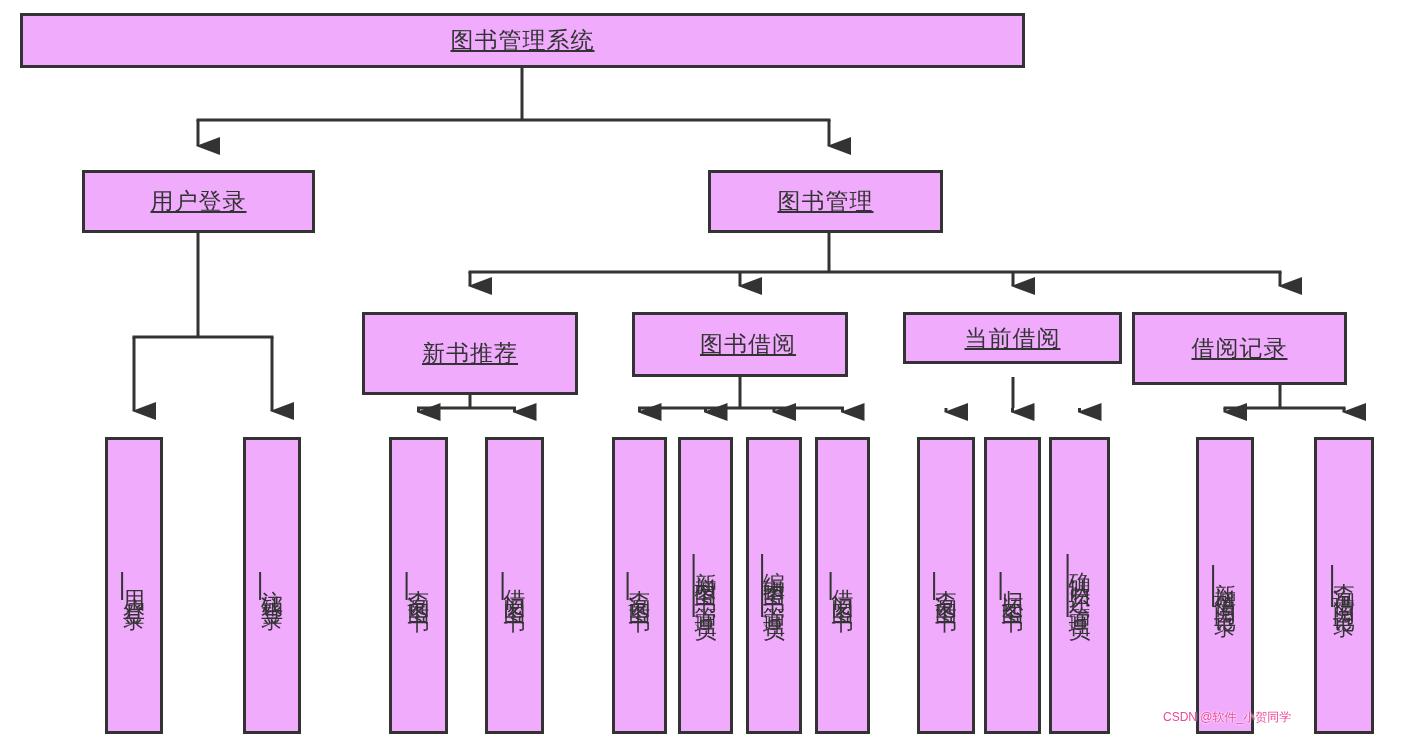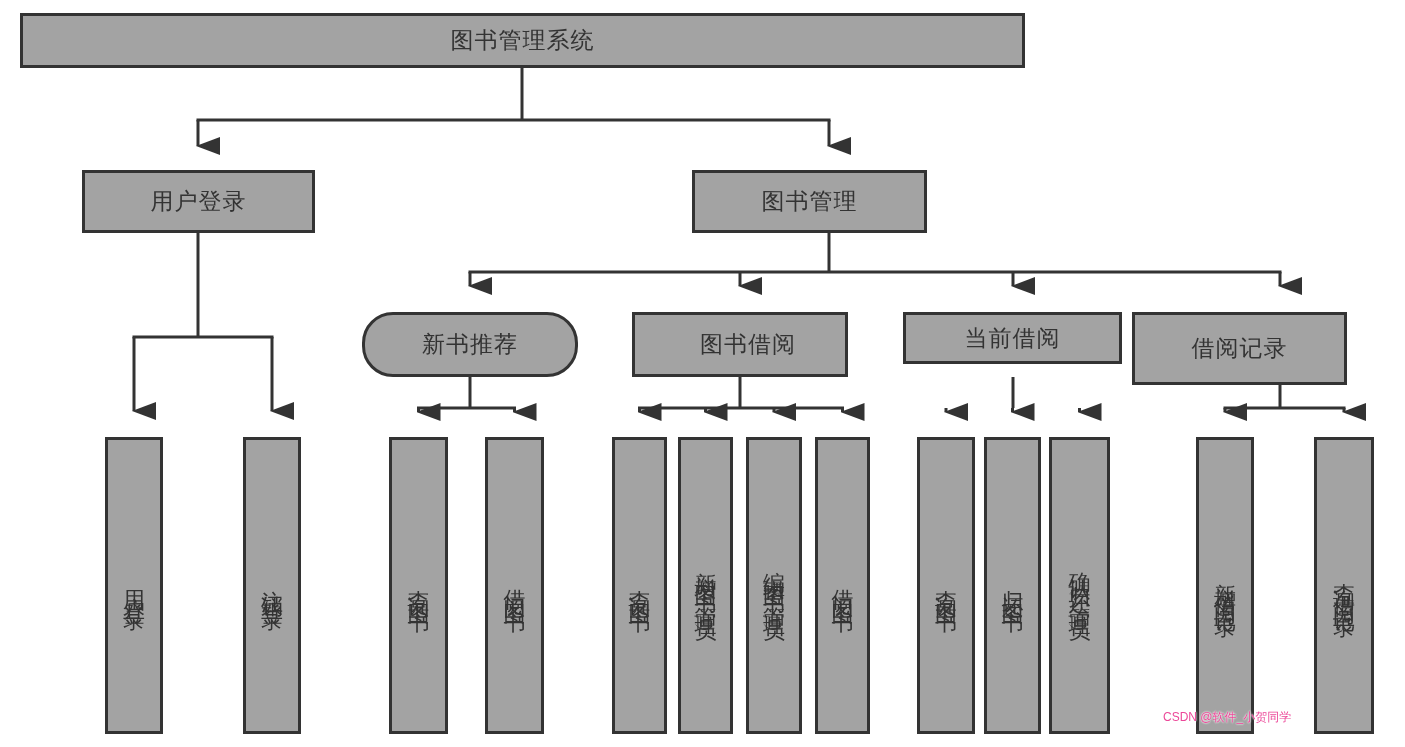--- a/index.html
+++ b/index.html
@@ -13,26 +13,27 @@
   }
   .connectors {
     position: absolute;
     left: 0; top: 0;
     width: 1405px; height: 747px;
   }
   .node {
     position: absolute;
     box-sizing: border-box;
     border: 3px solid #333333;
-    background: #a3a3a3;
+    background: #f0abfc;
     color: #333333;
     display: flex;
     align-items: center;
     justify-content: center;
     z-index: 2;
+    text-decoration: underline;
   }
   .hbox {
     font-size: 23px;
     letter-spacing: 1px;
   }
   .vbox {
     font-size: 22px;
   }
   .vbox .vtext {
     writing-mode: vertical-rl;
@@ -108,23 +109,23 @@
       <path d="M1280,377 L1280,408"></path>
       <path d="M1223.5,408 L1345.5,408"></path>
       <path d="M1225,408 L1225,412" marker-end="url(#arrow)"></path>
       <path d="M1344,408 L1344,412" marker-end="url(#arrow)"></path>
     </g>
   </svg>
 
   <div class="node hbox" style="left:20px; top:13px; width:1005px; height:55px;">图书管理系统</div>
 
   <div class="node hbox" style="left:82px; top:170px; width:233px; height:63px;">用户登录</div>
-  <div class="node hbox" style="left:692px; top:170px; width:235px; height:63px;">图书管理</div>
+  <div class="node hbox" style="left:708px; top:170px; width:235px; height:63px;">图书管理</div>
 
-  <div class="node hbox" style="left:362px; top:312px; width:216px; height:65px;border-radius:31px;">新书推荐</div>
+  <div class="node hbox" style="left:362px; top:312px; width:216px; height:83px;">新书推荐</div>
   <div class="node hbox" style="left:632px; top:312px; width:216px; height:65px;padding-left:16px;">图书借阅</div>
   <div class="node hbox" style="left:903px; top:312px; width:219px; height:52px;">当前借阅</div>
   <div class="node hbox" style="left:1120px; top:312px; width:215px; height:73px;margin-left:12px;">借阅记录</div>
 
   <div class="node vbox" style="left:105px; top:437px; width:58px; height:297px;">
     <span class="vtext">用户登录</span>
   </div>
   <div class="node vbox" style="left:243px; top:437px; width:58px; height:297px;">
     <span class="vtext">注销登录</span>
   </div>

